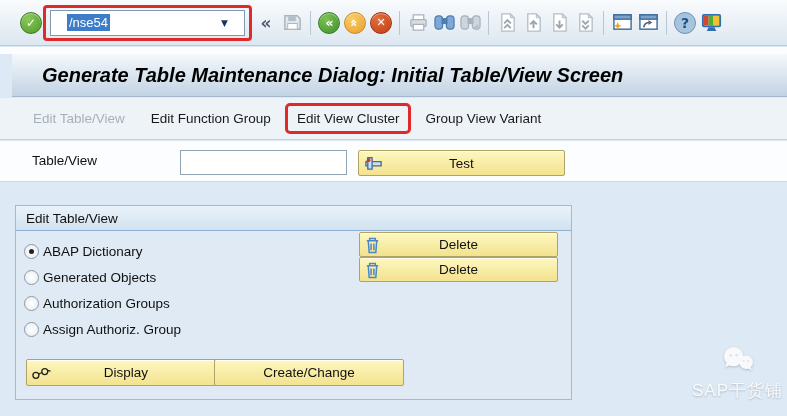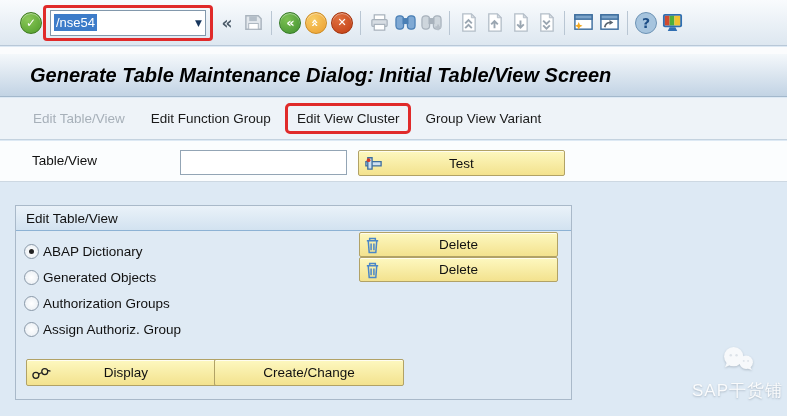--- a/index.html
+++ b/index.html
@@ -17,32 +17,32 @@
   .c-enter  { background:radial-gradient(circle at 35% 30%, #8cc95a, #4e9a28); border:1px solid #3d7a1e; }
   .c-back   { background:radial-gradient(circle at 35% 30%, #7cc152, #3f8f2f); border:1px solid #347a25; }
   .c-exit   { background:radial-gradient(circle at 35% 30%, #f8cd66, #ec9d2e); border:1px solid #cc8a20; }
   .c-cancel { background:radial-gradient(circle at 35% 30%, #e0703f, #c13c12); border:1px solid #a23008; }
   .chev { font-size:13px; letter-spacing:-1px; }
   .chev-up { transform:rotate(90deg); display:inline-block; }
   .sep { width:1px; height:24px; background:#b9c6d3; margin:0 5px; flex:none; }
   .collapse { color:#4a5a68; font-size:17px; font-weight:bold; }
 
   .cmd-wrap { position:relative; margin:0 8px 0 6px; flex:none; }
-  .cmd { width:156px; height:26px; background:#fff; border:1px solid #8298ac;
-    display:flex; align-items:center; padding:2px 3px; cursor:text; }
+  .cmd { width:195px; height:26px; background:#fff; border:1px solid #8298ac;
+    display:flex; align-items:center; padding:2px 16px; cursor:text; }
   .cmd-sel { background:#3d7cc9; color:#fff; font-size:13px; padding:1px 2px; }
   .cmd-arrow { margin-left:auto; color:#17365d; font-size:9px; }
   .annotation-box { position:absolute; inset:-5px -7px; border:3px solid #e02a2a; border-radius:4px; pointer-events:none; }
 
   .help-circle { width:22px; height:22px; border-radius:50%; background:#a6c4de; border:1px solid #6d93b5;
     color:#1d4e86; font-weight:bold; font-size:14px; display:flex; align-items:center; justify-content:center; }
 
   
   .gap-strip { position:absolute; top:47px; left:0; right:0; height:7px; background:#fbfcfd; }
-  .title-bar { position:absolute; top:54px; left:0; right:0; height:43px;
+  .title-bar { position:absolute; top:54px; left:12px; right:0; height:43px;
     background:linear-gradient(#f4f8fb,#c2d3e4); border-bottom:1px solid #a3b8cc;
     display:flex; align-items:center; padding-left:30px; }
   .title-text { font-size:20px; font-weight:bold; font-style:italic; color:#000; }
 
   
   .app-toolbar { position:absolute; top:98px; left:0; right:0; height:42px; background:#eef3f8;
     border-bottom:1px solid #c4d2df; display:flex; align-items:center; padding-left:21px; font-size:13.5px; color:#1a1a1a; }
   .menu-item { padding:5px 9px; border:3px solid transparent; border-radius:5px; margin-right:2px; cursor:default; white-space:nowrap; }
   .menu-item.disabled { color:#a7b0b9; }
   .menu-item.annotated { border-color:#e02a2a; }

